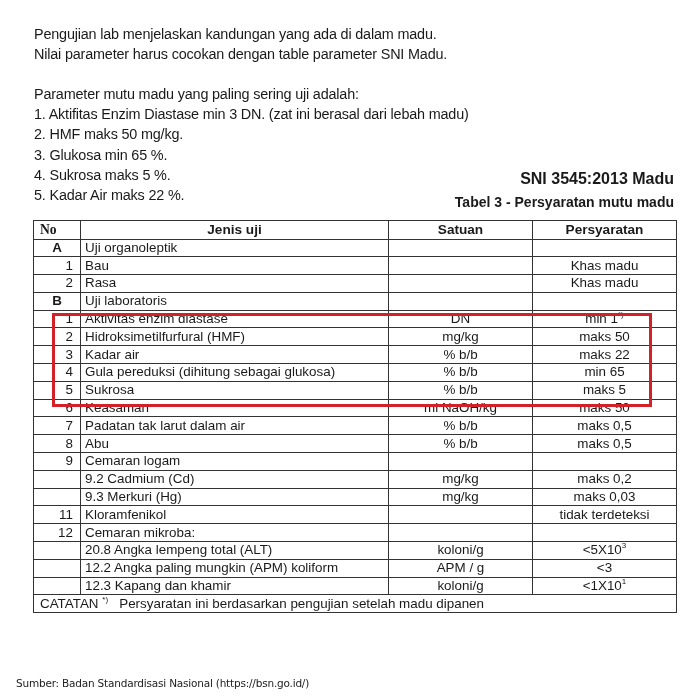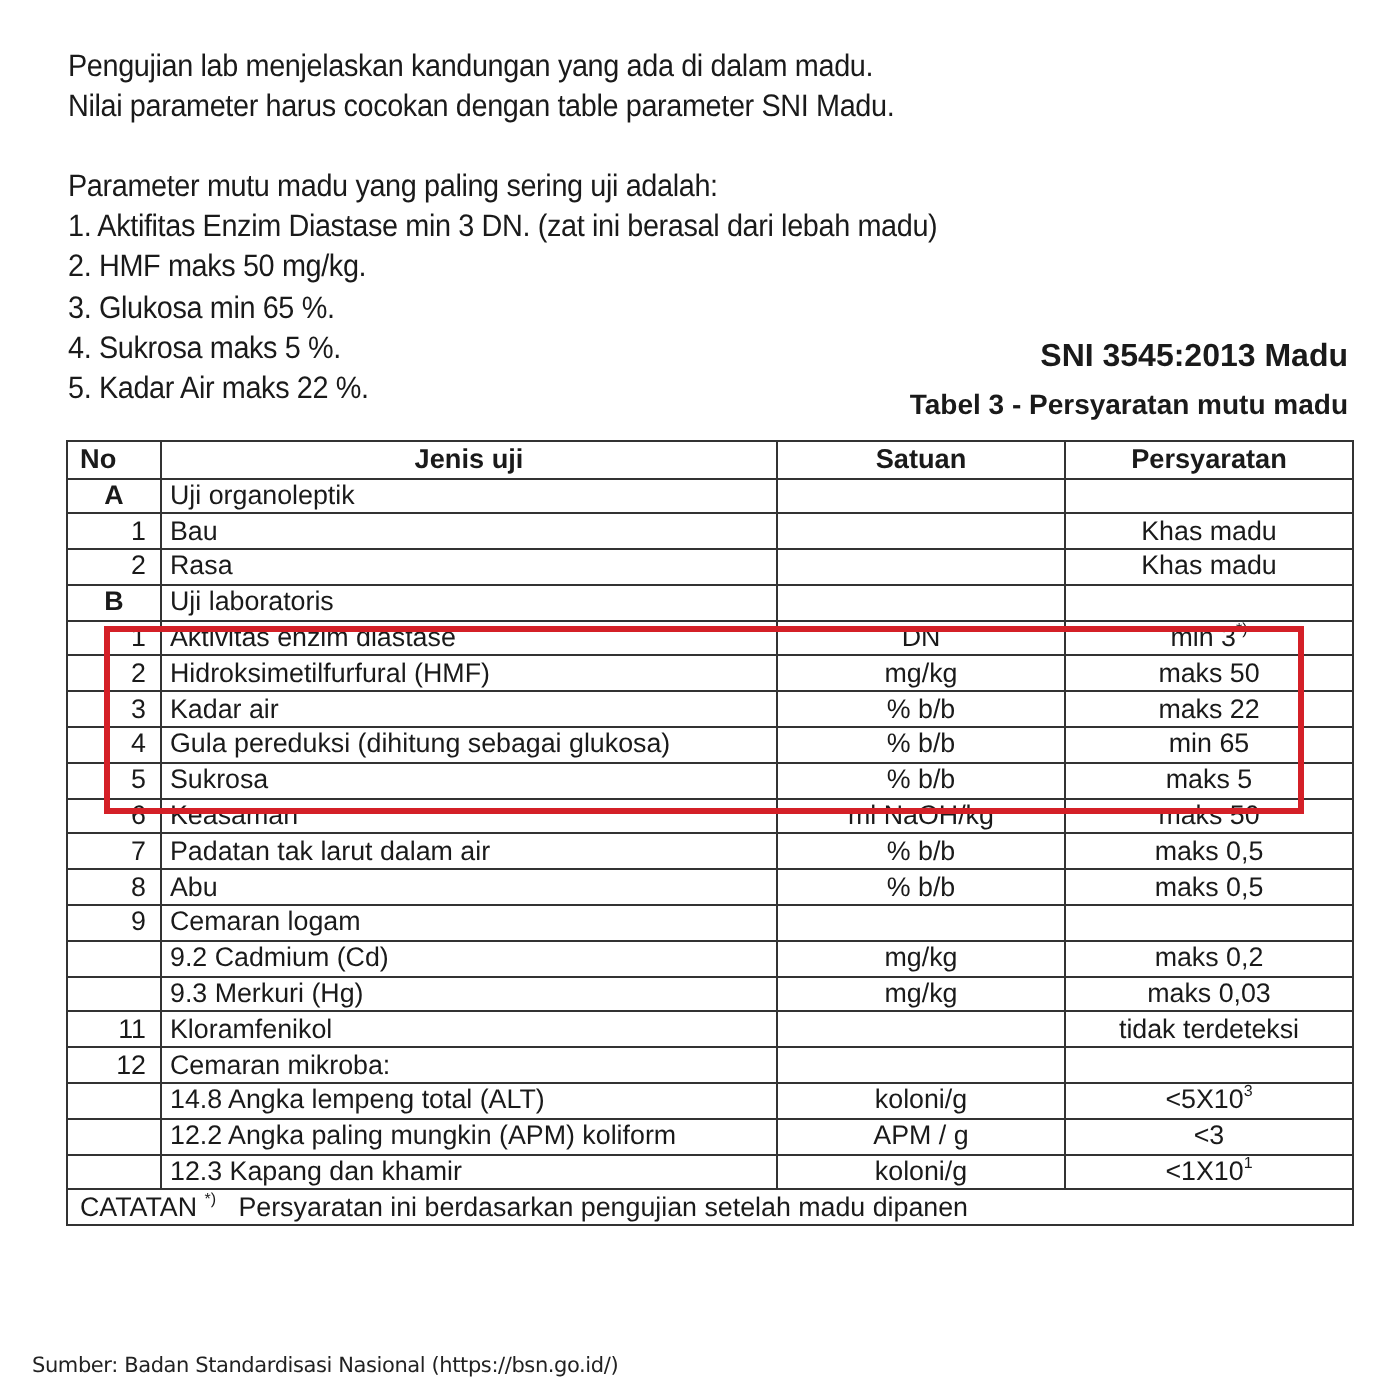--- a/index.html
+++ b/index.html
@@ -11,21 +11,21 @@
     .sni-title { position:absolute; right:26px; top:170px; font-size:16px; font-weight:bold; white-space:nowrap; }
     .table-title { position:absolute; right:26px; top:194px; font-size:14px; font-weight:bold; white-space:nowrap; }
 
     table.sni { position:absolute; left:33px; top:220px; width:643px; border-collapse:collapse; font-size:13.4px; table-layout:fixed; }
     table.sni td, table.sni th { border:1.5px solid #333; padding:0 4px; height:16.8px; line-height:16px; white-space:nowrap; overflow:hidden; }
     table.sni th { font-weight:bold; text-align:center; font-size:13.6px; height:17.5px; }
     table.sni td.no { text-align:right; padding-right:7px; }
     table.sni td.no.group { text-align:center; font-weight:bold; padding-right:4px; }
     table.sni td.jenis.group { font-weight:normal;margin-top:32px; }
     table.sni td.satuan, table.sni td.syarat { text-align:center; }
-    table.sni th.no-h { text-align:left; padding-left:6px; }
+    table.sni th.no-h { text-align:left; padding-left:6px;font-family:Liberation Serif, serif; }
     sup { font-size:8px; line-height:0; vertical-align:6px; }
     table.sni td.catatan { text-align:left; padding-left:6px; }
     .catatan-label { font-weight:normal; }
 
     .highlight-box { position:absolute; left:52px; top:313px; width:594px; height:88px; border:3px solid #d42027; box-sizing:content-box; pointer-events:none; }
 
     .source { position:absolute; left:16px; top:677px; font-size:10.5px; font-family:"DejaVu Sans", sans-serif; color:#222; white-space:nowrap; letter-spacing:-0.2px; }
   </style>
 </head>
 <body>
@@ -84,21 +84,21 @@
       <tr>
         <td class="no group"><span>B</span></td>
         <td class="jenis group"><span>Uji laboratoris</span></td>
         <td class="satuan"><span></span></td>
         <td class="syarat"><span></span></td>
       </tr>
       <tr>
         <td class="no"><span>1</span></td>
         <td class="jenis"><span>Aktivitas enzim diastase</span></td>
         <td class="satuan"><span>DN</span></td>
-        <td class="syarat"><span>min 3</span><sup>*)</sup></td>
+        <td class="syarat"><span>min 1</span><sup>*)</sup></td>
       </tr>
       <tr>
         <td class="no"><span>2</span></td>
         <td class="jenis"><span>Hidroksimetilfurfural (HMF)</span></td>
         <td class="satuan"><span>mg/kg</span></td>
         <td class="syarat"><span>maks 50</span></td>
       </tr>
       <tr>
         <td class="no"><span>3</span></td>
         <td class="jenis"><span>Kadar air</span></td>
@@ -160,21 +160,21 @@
         <td class="syarat"><span>tidak terdeteksi</span></td>
       </tr>
       <tr>
         <td class="no"><span>12</span></td>
         <td class="jenis"><span>Cemaran mikroba:</span></td>
         <td class="satuan"><span></span></td>
         <td class="syarat"><span></span></td>
       </tr>
       <tr>
         <td class="no"><span></span></td>
-        <td class="jenis"><span>14.8 Angka lempeng total (ALT)</span></td>
+        <td class="jenis"><span>20.8 Angka lempeng total (ALT)</span></td>
         <td class="satuan"><span>koloni/g</span></td>
         <td class="syarat"><span>&lt;5X10</span><sup>3</sup></td>
       </tr>
       <tr>
         <td class="no"><span></span></td>
         <td class="jenis"><span>12.2 Angka paling mungkin (APM) koliform</span></td>
         <td class="satuan"><span>APM / g</span></td>
         <td class="syarat"><span>&lt;3</span></td>
       </tr>
       <tr>

